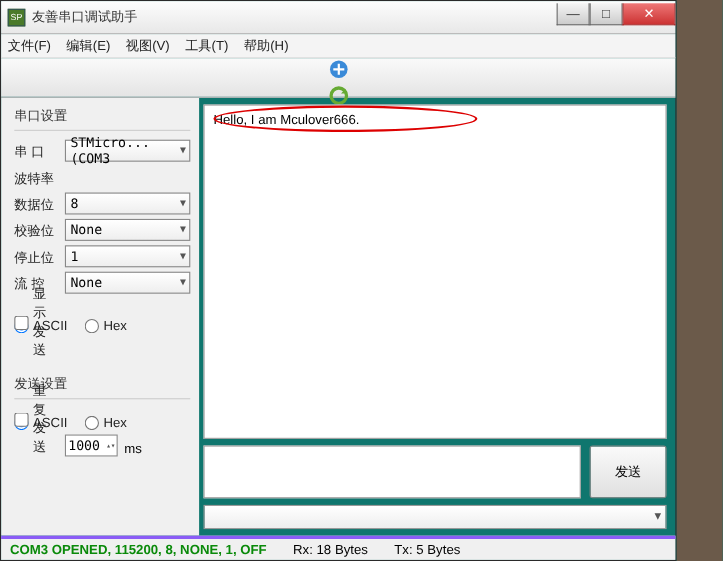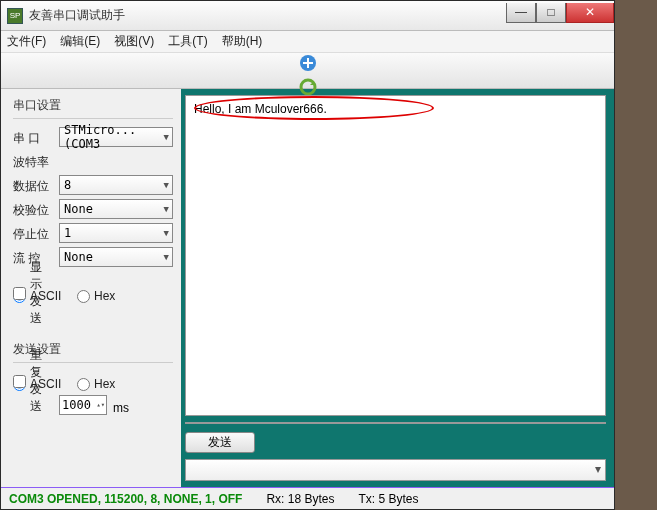--- a/index.html
+++ b/index.html
@@ -21,27 +21,27 @@
   .group-title { color:#333; padding:2px 0 4px 0; border-bottom:1px solid #ccc; margin-bottom:4px;}
   .row { display:flex; align-items:flex-end; gap:6px; height:24px;}
   .row label { width:40px; color:#222; }
   .combo { flex:1; height:20px; border:1px solid #888; background:linear-gradient(#fff,#eee); display:flex; align-items:center; padding:0 4px; font-family:monospace; position:relative;}
   .combo::after { content:"▼"; position:absolute; right:3px; font-size:9px; color:#555;}
   .radio, .check { display:flex; align-items:center; gap:4px;}
   .radio input, .check input { margin:0; }
   .main { flex:1; display:flex; flex-direction:column; padding:6px 8px 6px 4px; gap:6px;}
   .rx { flex:1; border:1px solid #999; background:#fff; position:relative; font-family:"Courier New",monospace; padding:6px 8px;}
   .ellipse { position:absolute; left:8px; top:0px; width:240px; height:24px; border:2px solid #d00; border-radius:50%; pointer-events:none;}
-  .txrow { display:flex; gap:8px; align-items:stretch;flex-direction:column;}
+  .txrow { display:flex; gap:8px; align-items:stretch;}
   .tx { flex:1; height:48px; border:1px solid #999; background:#fff;}
   .sendbtn { width:70px; border:1px solid #888; background:linear-gradient(#fafafa,#e0e0e0); border-radius:3px;}
   .hexrow { height:22px; display:flex;}
   .hexcombo { flex:1; border:1px solid #999; background:linear-gradient(#fff,#eee); position:relative;}
   .hexcombo::after { content:"▾"; position:absolute; right:4px; top:2px; color:#555;}
-  .status { height:22px; border-top:1px solid #8b5cf6; background:#f0f0f0; display:flex; align-items:center; padding:0 8px; gap:24px;}
+  .status { height:22px; border-top:3px solid #8b5cf6; background:#f0f0f0; display:flex; align-items:center; padding:0 8px; gap:24px;}
   .status .conn { color:#0a8a0a; font-weight:bold;}
   .numspin { width:48px; height:20px; border:1px solid #888; background:#fff; display:flex; align-items:center; padding:0 2px; font-family:monospace; position:relative;}
   .numspin::after { content:"▴▾"; position:absolute; right:1px; font-size:7px; line-height:7px; color:#555; white-space:pre;}
   fieldset{border:none;padding:0;margin:0 0 8px 4px;}
 </style>
 </head>
 <body>
 
 <div class="window">
   <div class="titlebar">

